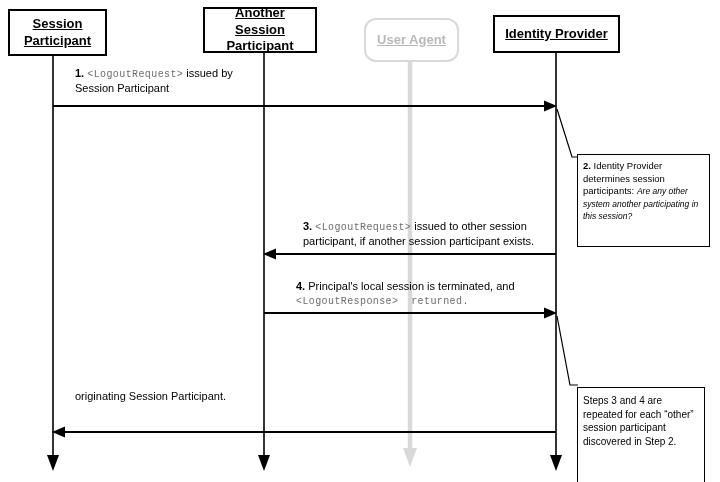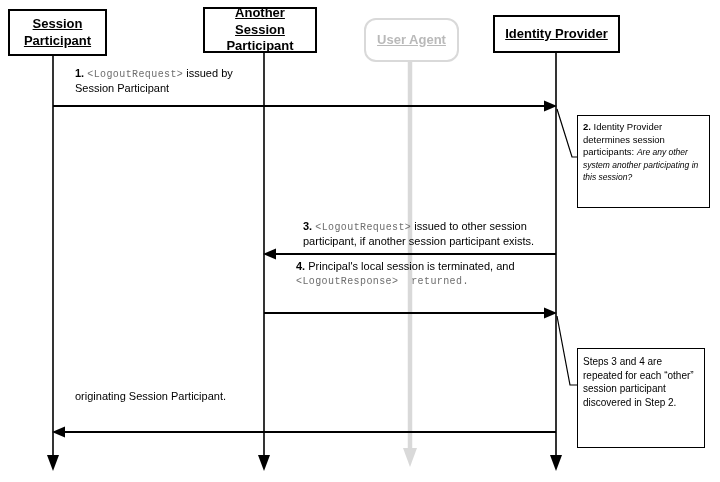--- a/index.html
+++ b/index.html
@@ -26,21 +26,21 @@
     position:absolute;box-sizing:border-box;border:2.5px solid var(--line);
     background:var(--background);display:flex;align-items:center;justify-content:center;
     text-align:center;font-weight:bold;font-size:13px;line-height:1.3;padding:1px 4px;
   }
   .actor .actor-label{text-decoration:underline;}
   .actor.muted{border-color:var(--muted);color:var(--muted_text);}
 
   .msg-label{position:absolute;font-size:11px;line-height:13.5px;}
   .note{
     position:absolute;box-sizing:border-box;background:var(--background);
-    border:1.5px solid var(--line);padding:5px 5px;font-size:9.5px;line-height:12.5px;
+    border:1.5px solid var(--line);padding:5px 5px;font-size:9.5px;line-height:12.5px;margin-top:39px;
   }
   .note.thin{border-width:1.2px;font-size:10px;line-height:13.5px;padding:6px 5px;}
 
   .seg-line{display:block;white-space:pre;}
   .seg{white-space:pre;}
   .seg-num{font-weight:bold;}
   .seg-mono{font-family:"Liberation Mono","DejaVu Sans Mono",monospace;
             color:var(--mono);font-size:10px;letter-spacing:0.4px;}
   .seg-italic{font-style:italic;font-size:8.5px;}
   .seg-plain{}
@@ -99,21 +99,21 @@
   <div class="msg-label" style="left:75px;top:67px;">
       <div class="seg-line"><span class="seg seg-num">1. </span><span class="seg seg-mono">&lt;LogoutRequest&gt;</span><span class="seg seg-plain"> issued by</span></div>
       <div class="seg-line"><span class="seg seg-plain">Session Participant</span></div>
     </div>
 
   <div class="msg-label" style="left:296px;top:220px;margin-left:7px;">
       <div class="seg-line"><span class="seg seg-num">3. </span><span class="seg seg-mono">&lt;LogoutRequest&gt;</span><span class="seg seg-plain"> issued to other session</span></div>
       <div class="seg-line"><span class="seg seg-plain">participant, if another session participant exists.</span></div>
     </div>
 
-  <div class="msg-label" style="left:296px;top:260px;">
+  <div class="msg-label" style="left:296px;top:280px;">
       <div class="seg-line"><span class="seg seg-num">4. </span><span class="seg seg-plain">Principal's local session is terminated, and</span></div>
       <div class="seg-line"><span class="seg seg-mono">&lt;LogoutResponse&gt;  returned.</span></div>
     </div>
 
   <div class="msg-label" style="left:75px;top:390px;">
       <div class="seg-line"><span class="seg seg-plain">originating Session Participant.</span></div>
     </div>
 
   <div class="note" style="left:577px;top:115px;width:133px;height:93px;">
       <div class="seg-line"><span class="seg seg-num">2. </span><span class="seg seg-plain">Identity Provider</span></div>

